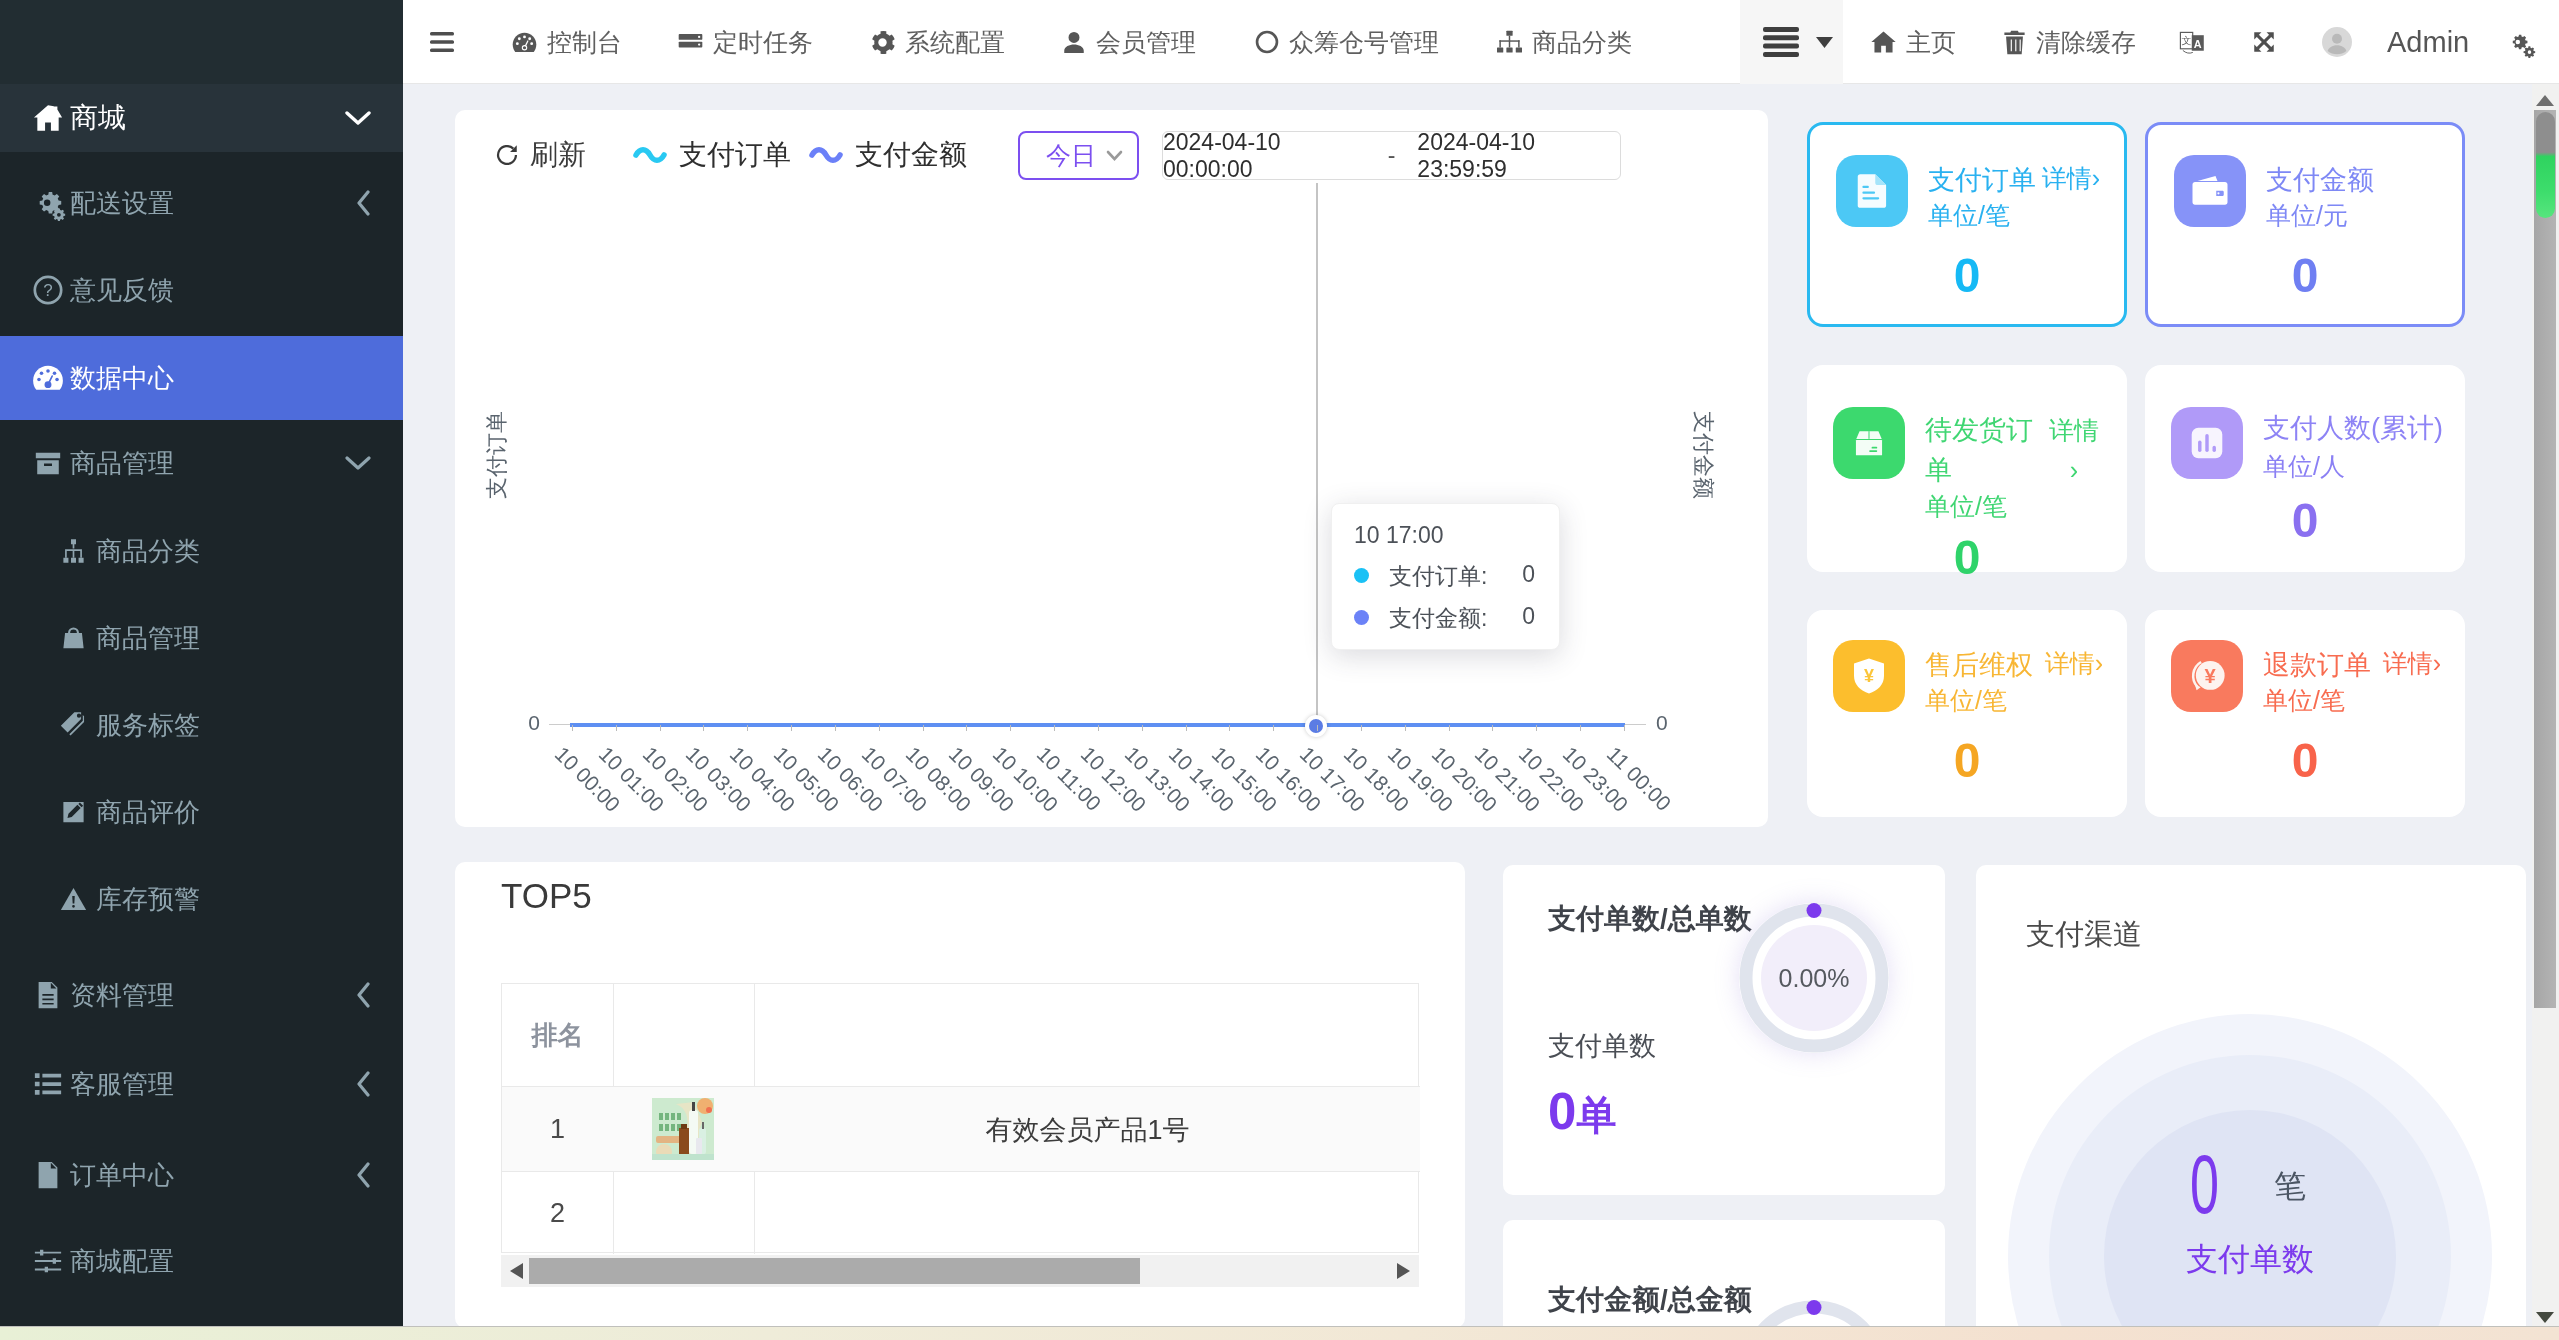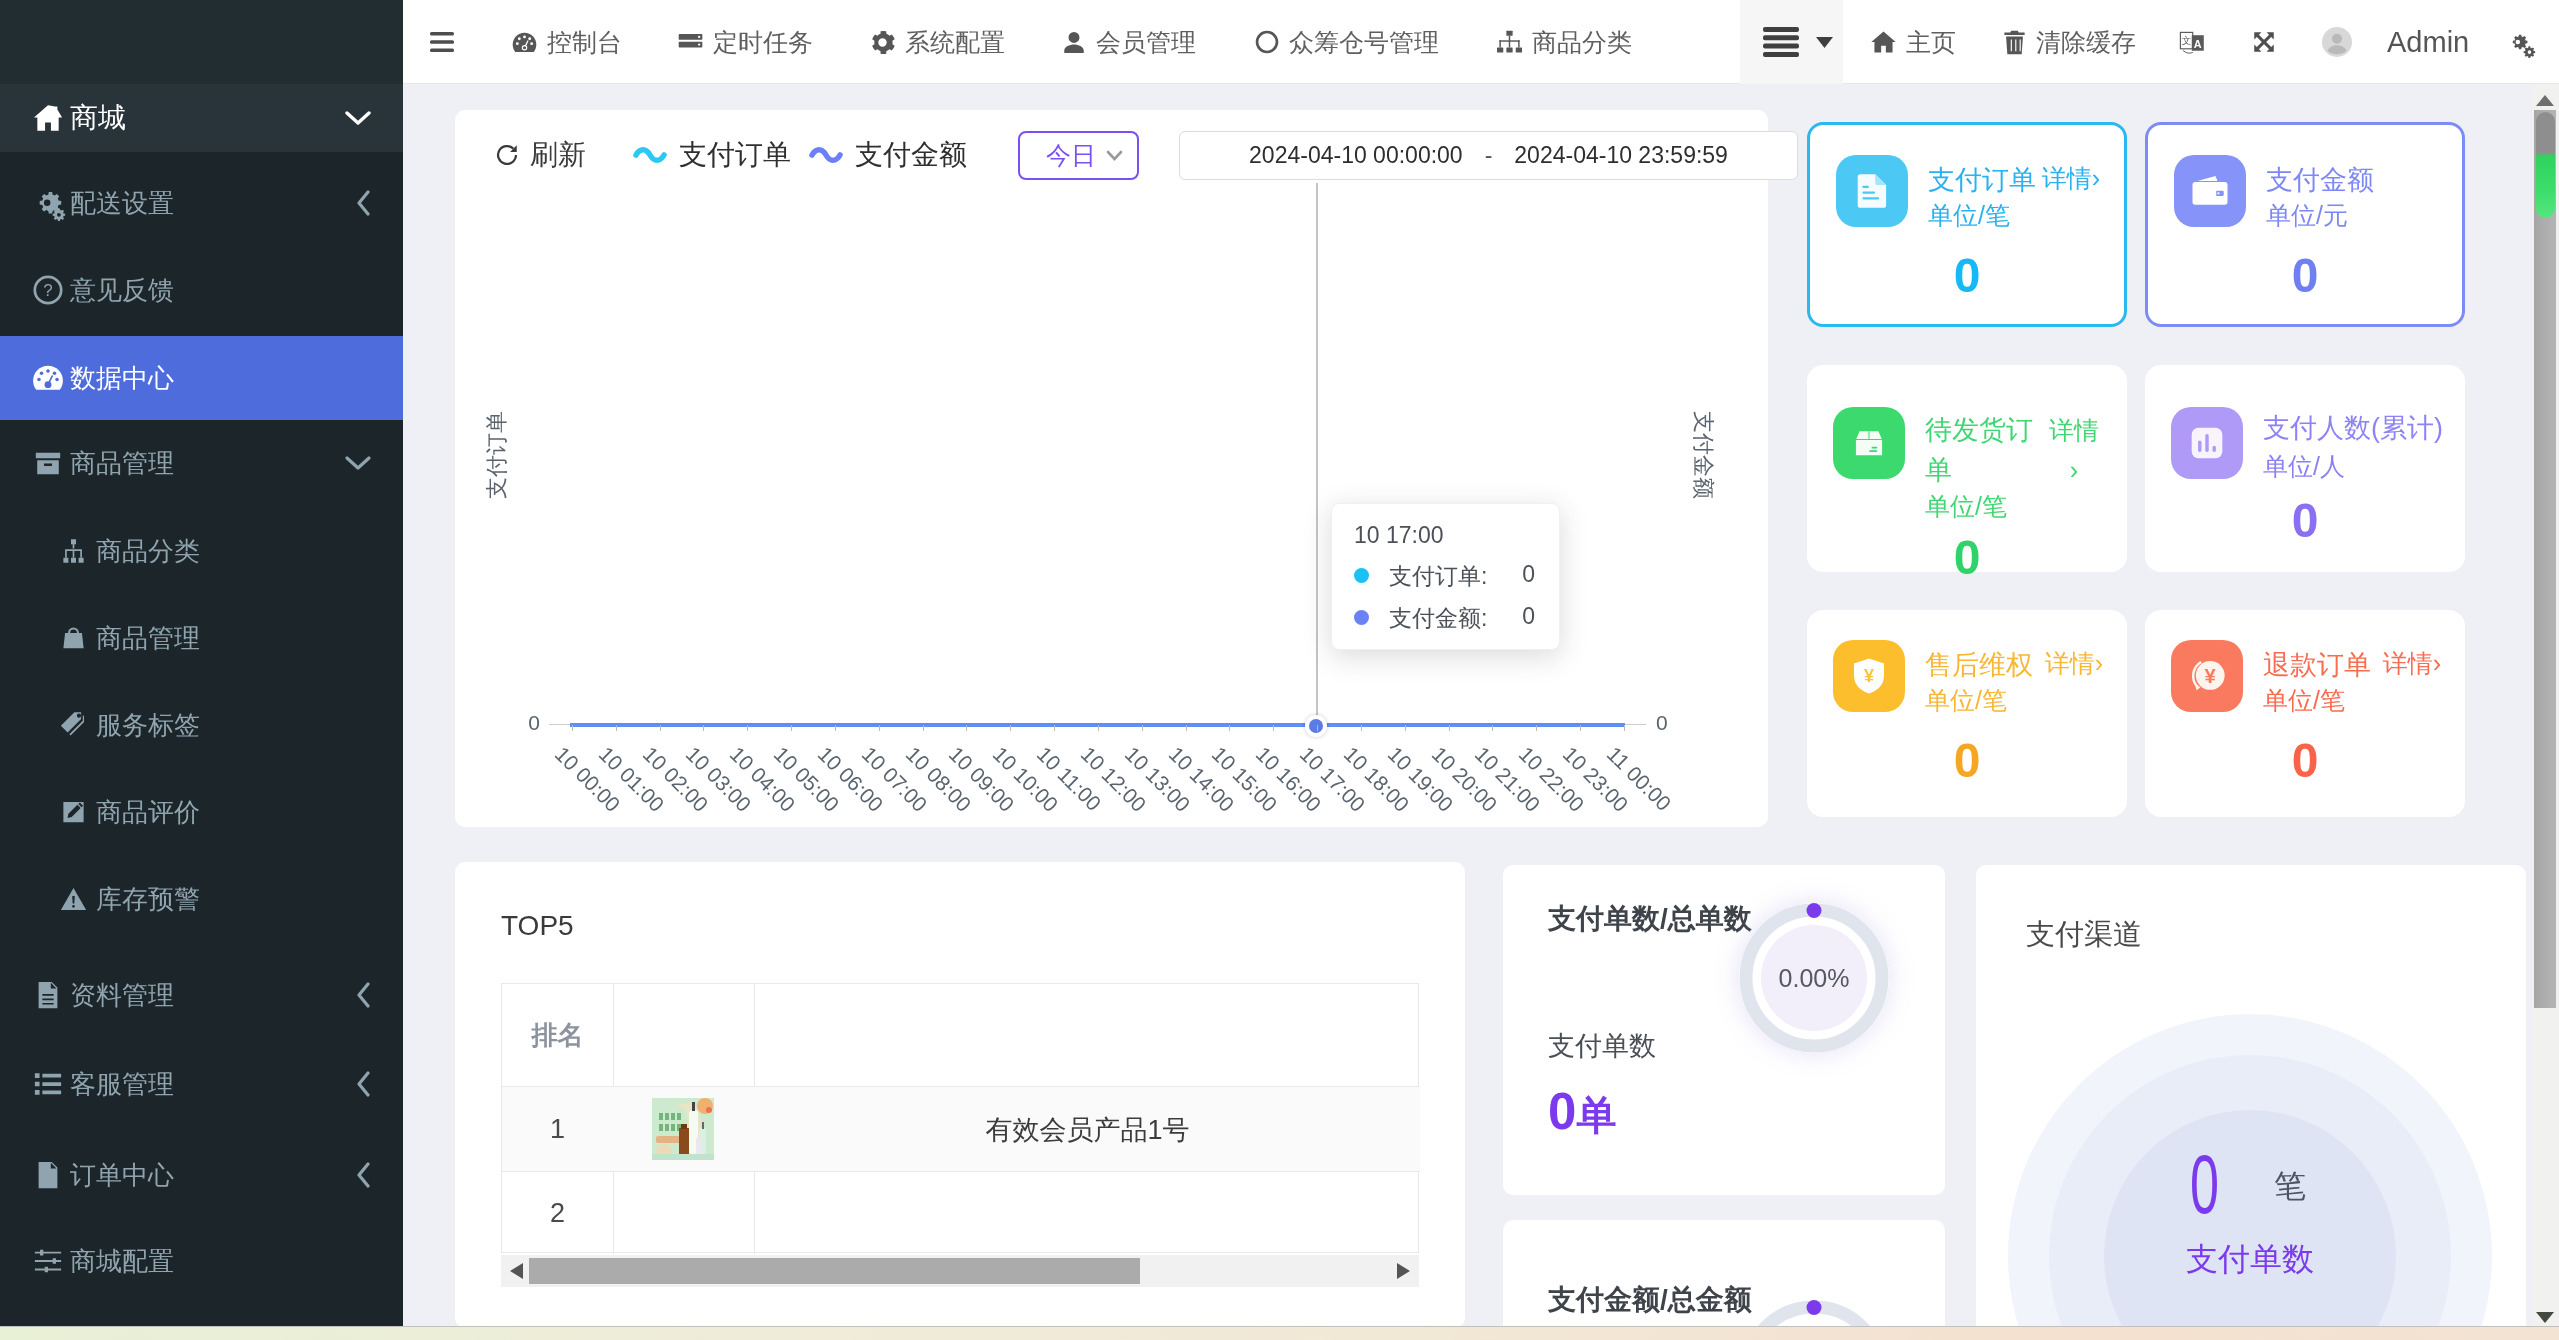--- a/index.html
+++ b/index.html
@@ -343,21 +343,21 @@
           <path d="M3 8c4-7 10-7 14 0s10 7 14 0" transform="translate(3,3)" fill="none" stroke="#6b80f8" stroke-width="5.5" stroke-linecap="round"></path>
         </svg>
       <span style="color:#2f2f2f;">支付金额</span>
     </div>
     <div class="abs" style="left:1018px;top:131px;width:121px;height:49px;border:2px solid #7c4ff0;border-radius:8px;display:flex;align-items:center;justify-content:center;padding-left:12px;">
       <span style="color:#7c4ff0;font-size:25px;">今日</span>
       <svg width="17" height="11" viewBox="0 0 17 11" style="margin-left:10px;">
           <path d="M2 2l6.5 7L15 2" fill="none" stroke="#9a9a9a" stroke-width="2.6" stroke-linecap="round"></path>
         </svg>
     </div>
-    <div class="abs" style="left:1162px;top:131px;width:619px;height:49px;border:1px solid #dcdcdc;border-radius:6px;background:#fff;display:flex;align-items:center;justify-content:center;font-size:23px;color:#2e2e2e;margin-left:17px;">
+    <div class="abs" style="left:1162px;top:131px;width:459px;height:49px;border:1px solid #dcdcdc;border-radius:6px;background:#fff;display:flex;align-items:center;justify-content:center;font-size:23px;color:#2e2e2e;">
       <span>2024-04-10 00:00:00</span>
         <span style="margin:0 22px;color:#555;">-</span>
         <span>2024-04-10 23:59:59</span>
     </div>
 
     <div class="abs" style="left:397px;top:437px;width:200px;height:36px;line-height:36px;text-align:center;transform:rotate(-90deg);font-size:22px;color:#5a646e;">支付订单</div>
     <div class="abs" style="left:1603px;top:437px;width:200px;height:36px;line-height:36px;text-align:center;transform:rotate(90deg);font-size:22px;color:#5a646e;">支付金额</div>
 
     <div class="abs" style="left:510px;top:711px;width:30px;text-align:right;font-size:21px;color:#5a646e;">0</div>
     <div class="abs" style="left:1656px;top:711px;width:30px;text-align:left;font-size:21px;color:#5a646e;">0</div>
@@ -518,21 +518,21 @@
       </div>
       <div class="title" style="color:#f86c50;">退款订单</div>
       <div class="more" style="color:#f86c50;">详情<span>›</span></div>
       <div class="unit" style="color:#f86c50;">单位/笔</div>
       <div class="num" style="top:123px;color:#f8634a;">0</div>
     </div>
   </div>
 
   <div id="topcard" class="card"></div>
   <div id="top5-content">
-    <div class="abs" style="left:501px;top:910px;font-size:28px;color:#3a3a3a;">TOP5</div>
+    <div class="abs" style="left:501px;top:876px;font-size:35px;color:#3a3a3a;">TOP5</div>
 
     <div class="abs" style="left:501px;top:983px;width:918px;height:270px;border:1px solid #e9e9e9;">
 
       <div class="abs" style="left:0;top:0;width:918px;height:103px;border-bottom:1px solid #e9e9e9;"></div>
       <div class="abs" style="left:111px;top:0;width:1px;height:270px;background:#e9e9e9;"></div>
       <div class="abs" style="left:252px;top:0;width:1px;height:270px;background:#e9e9e9;"></div>
       <div class="abs" style="left:0;top:0;width:111px;height:103px;display:flex;align-items:center;justify-content:center;font-size:26px;font-weight:bold;color:#8d939e;">排名</div>
 
       <div class="abs" style="left:0;top:103px;width:918px;height:85px;background:#fafafa;border-bottom:1px solid #e9e9e9;"></div>
       <div class="abs" style="left:0;top:103px;width:111px;height:85px;display:flex;align-items:center;justify-content:center;font-size:27px;color:#4a4a4a;">1</div>

